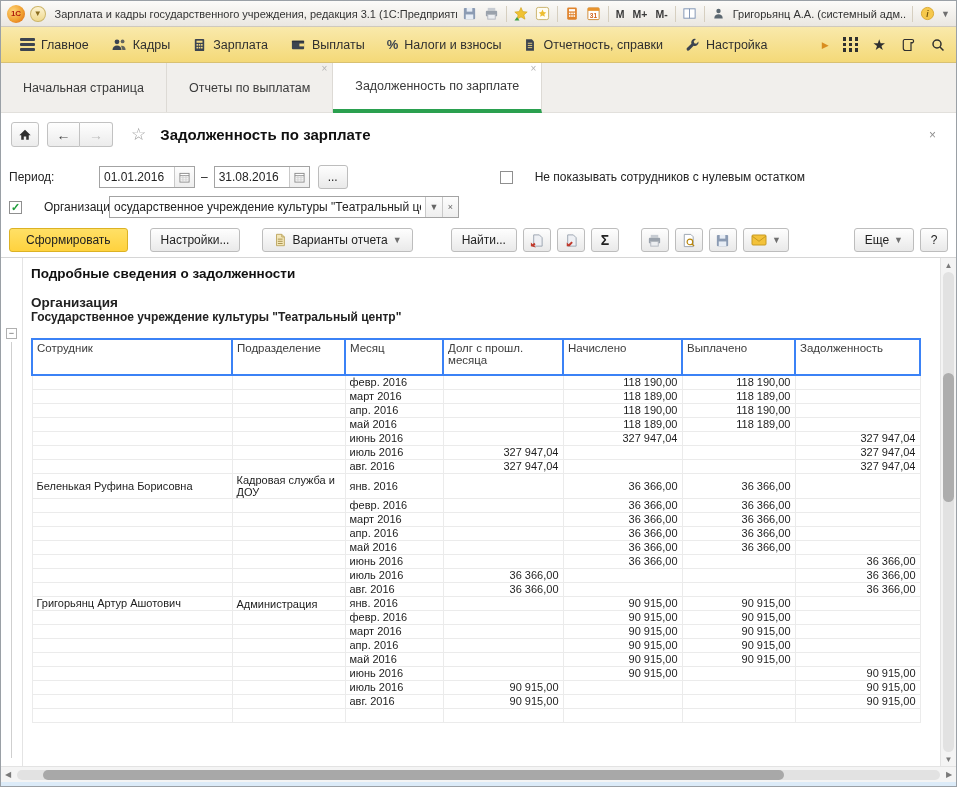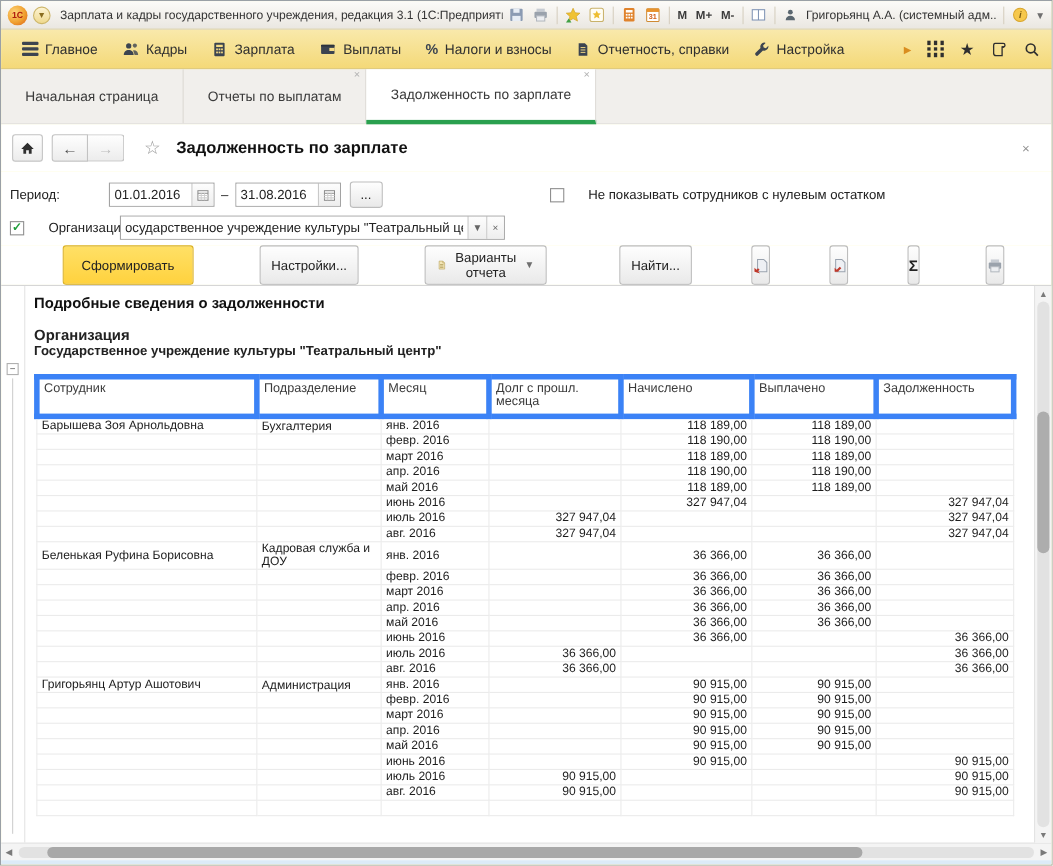--- a/index.html
+++ b/index.html
@@ -1,18 +1,18 @@
 <!DOCTYPE html>
 <html><head>
 <meta charset="utf-8">
 <style>
   * { box-sizing: border-box; }
   html,body { margin:0; padding:0; background:#fff; }
   body { width:957px; height:787px; font-family:"Liberation Sans", sans-serif; color:#222; }
-  .window { width:957px; height:787px; border:1px solid #9aa0a6; display:flex; flex-direction:column; background:#fef9c3; overflow:hidden; }
+  .window { width:957px; height:787px; border:1px solid #9aa0a6; display:flex; flex-direction:column; background:#a16207; overflow:hidden; }
 
   
   .titlebar { height:26px; flex:0 0 26px; background:linear-gradient(#fcfbf9,#eae7e1); border-bottom:1px solid #cfc9bd; display:flex; align-items:center; padding:0 6px; font-size:11px; color:#333; gap:5px; }
   .logo-circle { width:18px; height:18px; border-radius:50%; background:radial-gradient(circle at 35% 35%, #ffd77a, #f0a030 55%, #d95b12); color:#b01c0c; font-weight:bold; font-size:8px; display:flex; align-items:center; justify-content:center; flex:0 0 18px; }
   .menu-circle { width:16px; height:16px; border-radius:50%; background:linear-gradient(#fdf3d2,#efd98e); border:1px solid #cdb66a; color:#8a6d1f; font-size:8px; display:flex; align-items:center; justify-content:center; }
   .tb-title { margin-left:4px; white-space:nowrap; overflow:hidden; }
   .tb-right { margin-left:auto; display:flex; align-items:center; gap:6px; }
   .tb-ic { width:16px; height:16px; display:flex; align-items:center; justify-content:center; cursor:default; }
   .tb-sep { width:1px; height:16px; background:#d6cfc0; }
   .mem { font-size:10.5px; font-weight:600; color:#3b3b3b; padding:0 1px; }
@@ -52,21 +52,21 @@
   .nav-close { margin-left:auto; margin-right:10px; color:#8f8f8f; font-size:12px; }
 
   
   .filters { flex:0 0 67px; background:#fff; padding:6px 8px 0 8px; font-size:12px; }
   .filt-row { display:flex; align-items:center; height:30px; }
   .filt-label { width:90px; color:#222; }
   .inputbox { display:flex; align-items:stretch; border:1px solid #a3a3a3; height:22px; background:#fff; }
   .inputbox input { border:none; outline:none; font:inherit; padding:0 4px; width:74px; color:#222; }
   .in-btn { width:20px; border-left:1px solid #c9c9c9; background:linear-gradient(#fdfdfd,#eeeeee); display:flex; align-items:center; justify-content:center; font-size:9px; color:#555; }
   .dash { margin:0 6px; color:#222; }
-  .btn { height:36px; border:1px solid #bdbdbd; border-radius:3px; background:linear-gradient(#fefefe,#e9e9e9); display:inline-flex; align-items:center; justify-content:center; font-size:12px; color:#222; padding:0 10px; gap:5px;margin-left:48px; }
+  .btn { height:24px; border:1px solid #bdbdbd; border-radius:3px; background:linear-gradient(#fefefe,#e9e9e9); display:inline-flex; align-items:center; justify-content:center; font-size:12px; color:#222; padding:0 10px; gap:5px; }
   .btn-dots { margin-left:8px; width:30px; height:24px; }
   .checkbox { width:13px; height:13px; border:1px solid #8f8f8f; background:#fff; display:inline-flex; align-items:center; justify-content:center; font-size:11px; line-height:11px; color:#1f9d3a; font-weight:bold; flex:0 0 13px; }
   .cb-label { margin-left:6px;padding-left:16px; }
   .zero-group { margin-left:152px; display:flex; align-items:center; }
   .org-input { width:350px; }
   .org-input input { width:100%; }
   .sm-btn { width:18px; border-left:1px solid #c9c9c9; background:linear-gradient(#fdfdfd,#eeeeee); display:flex; align-items:center; justify-content:center; font-size:9px; color:#666; }
 
   
   .toolbar { flex:0 0 34px; background:#fff; display:flex; align-items:center; padding:0 8px; gap:6px; }
@@ -81,21 +81,21 @@
   .report-main { flex:1 1 auto; display:flex; min-height:0; }
   .outline-strip { flex:0 0 22px; position:relative; border-right:1px solid #e4e4e4; }
   .outline-line { position:absolute; left:10px; top:84px; bottom:8px; width:1px; background:#cfcfcf; }
   .collapse-box { position:absolute; left:5px; top:70px; width:11px; height:11px; border:1px solid #b0b0b0; background:#fff; font-size:9px; line-height:9px; text-align:center; color:#555; }
   .content { flex:1 1 auto; overflow:hidden; padding:6px 0 0 8px; position:relative; }
   .rep-title { font-size:13.5px; font-weight:bold; color:#111; margin:2px 0 14px 0; }
   .org-line { display:flex; margin-bottom:14px;flex-direction:column; }
   .org-line .lbl { width:252px; font-size:13.5px; font-weight:bold; }
   .org-line .val { font-size:12px; font-weight:bold; }
   table.rep { border-collapse:collapse; table-layout:fixed; width:888px; font-size:11px; }
-  table.rep th { font-weight:normal; text-align:left; color:#3c3c3c; border:5px solid #3b82f6; padding:2px 4px; vertical-align:top; height:36px; background:#fff; font-size:11.5px; }
+  table.rep th { font-weight:normal; text-align:left; color:#3c3c3c; border:2px solid #3b82f6; padding:2px 4px; vertical-align:top; height:36px; background:#fff; font-size:11.5px; }
   table.rep td { border:1px solid #ebebeb; padding:0 4px; height:14px; line-height:13px; white-space:nowrap; overflow:hidden; color:#1d1d1d; }
   table.rep td.num { text-align:right; }
   table.rep td.dept { white-space:normal; line-height:12px; }
   table.rep tr.gstart td { border-top:1px solid #dcdcdc; }
 
   
   .vscroll { flex:0 0 16px; background:#f4f4f4; border-left:1px solid #e3e3e3; position:relative; display:flex; flex-direction:column; align-items:center; }
   .vs-arrow { height:14px; font-size:8px; color:#7a7a7a; display:flex; align-items:center; justify-content:center; width:100%; }
   .vs-track { flex:1; width:100%; position:relative; }
   .vs-thumb { position:absolute; left:2px; right:2px; top:21%; height:27%; background:#adadad; border-radius:6px; }
@@ -474,29 +474,20 @@
               <th>Сотрудник</th>
               <th>Подразделение</th>
               <th>Месяц</th>
               <th>Долг с прошл. месяца</th>
               <th>Начислено</th>
               <th>Выплачено</th>
               <th>Задолженность</th>
             </tr>
           </thead>
           <tbody>
-              <tr class="gstart">
-                <td>Барышева Зоя Арнольдовна</td>
-                <td class="dept">Бухгалтерия</td>
-                <td>янв. 2016</td>
-                <td class="num"></td>
-                <td class="num">118 189,00</td>
-                <td class="num">118 189,00</td>
-                <td class="num"></td>
-              </tr>
               <tr>
                 <td></td>
                 <td class="dept"></td>
                 <td>февр. 2016</td>
                 <td class="num"></td>
                 <td class="num">118 190,00</td>
                 <td class="num">118 190,00</td>
                 <td class="num"></td>
               </tr>
               <tr>

